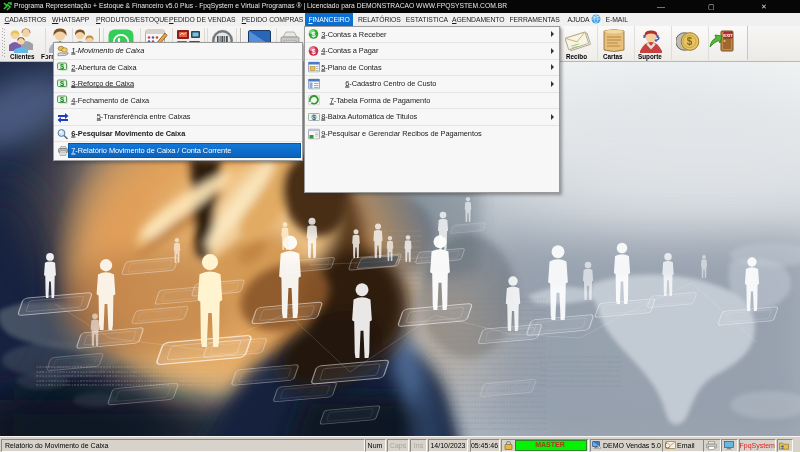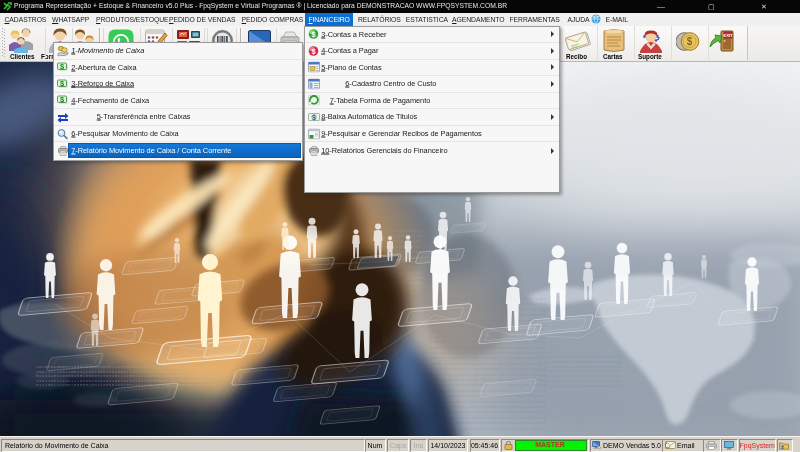--- a/index.html
+++ b/index.html
@@ -487,21 +487,21 @@
         <path d="M11,7.5 h-7 v-2 l-3.5,3 l3.5,3 v-2 h7 Z" fill="#1c3fbf"></path>
       </svg>
       <span class="lbl" style="left:8px;margin-left:35px;"><u>5</u>-Transferência entre Caixas</span>
     </div>
   <div class="mrow">
       <svg class="ic" style="left:3px;" width="12" height="11" viewBox="0 0 12 11">
         <circle cx="4.5" cy="4.5" r="3.4" fill="#cfe4f5" stroke="#4a7aa8" stroke-width="1"></circle>
         <circle cx="3.6" cy="3.6" r="1.4" fill="#eef6fc"></circle>
         <path d="M7,7 L10.5,10.5" stroke="#6a6a6a" stroke-width="1.6"></path>
       </svg>
-      <span class="lbl" style="left:17.5px;"><u>6</u>-Pesquisar Movimento de Caixa</span>
+      <span class="lbl" style="left:17.5px;font-weight:bold;"><u>6</u>-Pesquisar Movimento de Caixa</span>
     </div>
   <div class="mrow">
       <svg class="ic" style="left:3px;" width="12" height="11" viewBox="0 0 12 11">
         <path d="M3,3 l1,-2 l4.5,0 l1,2 Z" fill="#e0e0dc" stroke="#777" stroke-width="0.5"></path>
         <rect x="1.5" y="3" width="9" height="4" rx="0.8" fill="#b8b8b2" stroke="#66666a" stroke-width="0.6"></rect>
         <rect x="3" y="5.5" width="6" height="4.5" fill="#f4f4f0" stroke="#777" stroke-width="0.5"></rect>
         <path d="M4,7 h4 M4,8.5 h4" stroke="#999" stroke-width="0.5"></path>
       </svg>
       <div class="hl" style="left:14.4px;right:1px;"></div>
       <span class="lbl hlbl" style="left:17.5px;color:#fff;"><u>7</u>-Relatório Movimento de Caixa / Conta Corrente</span>
@@ -565,30 +565,20 @@
       <span class="arrow" style="right:5px;"></span>
     </div>
   <div class="mrow">
       <svg class="ic" style="left:3px;" width="12" height="11" viewBox="0 0 12 11">
         <rect x="0.5" y="0.5" width="11" height="10" rx="1" fill="#f8f8f6" stroke="#8a8aa8" stroke-width="0.7"></rect>
         <rect x="0.5" y="0.5" width="11" height="2.2" fill="#b8c4d8"></rect>
         <rect x="1.5" y="6.5" width="4" height="3.5" fill="#2e9a2e"></rect>
         <path d="M7,4.5 h3.5 M7,6 h3.5 M7,7.5 h3.5" stroke="#999" stroke-width="0.5"></path>
       </svg>
       <span class="lbl" style="left:16.5px;"><u>9</u>-Pesquisar e Gerenciar Recibos de Pagamentos</span>
-    </div>
-  <div class="mrow">
-      <svg class="ic" style="left:3px;" width="12" height="11" viewBox="0 0 12 11">
-        <path d="M3,3 l1,-2 l4.5,0 l1,2 Z" fill="#e0e0dc" stroke="#777" stroke-width="0.5"></path>
-        <rect x="1.5" y="3" width="9" height="4" rx="0.8" fill="#b8b8b2" stroke="#66666a" stroke-width="0.6"></rect>
-        <rect x="3" y="5.5" width="6" height="4.5" fill="#f4f4f0" stroke="#777" stroke-width="0.5"></rect>
-        <path d="M4,7 h4 M4,8.5 h4" stroke="#999" stroke-width="0.5"></path>
-      </svg>
-      <span class="lbl" style="left:16.5px;"><u>10</u>-Relatórios Gerenciais do Financeiro</span>
-      <span class="arrow" style="right:5px;"></span>
     </div>
 </div>
 
 <div id="statusbar">
   <div class="sp" style="left:1px;width:359px;padding-left:3px;">Relatório do Movimento de Caixa</div>
   <div class="sp" style="left:364.5px;width:19px;text-align:center;">Num</div>
   <div class="sp" style="left:387px;width:20px;text-align:center;color:#a8a49c;">Caps</div>
   <div class="sp" style="left:410px;width:15px;text-align:center;color:#a8a49c;">Ins</div>
   <div class="sp" style="left:428px;width:38px;text-align:center;">14/10/2023</div>
   <div class="sp" style="left:469.5px;width:28px;text-align:center;">05:45:46</div>

